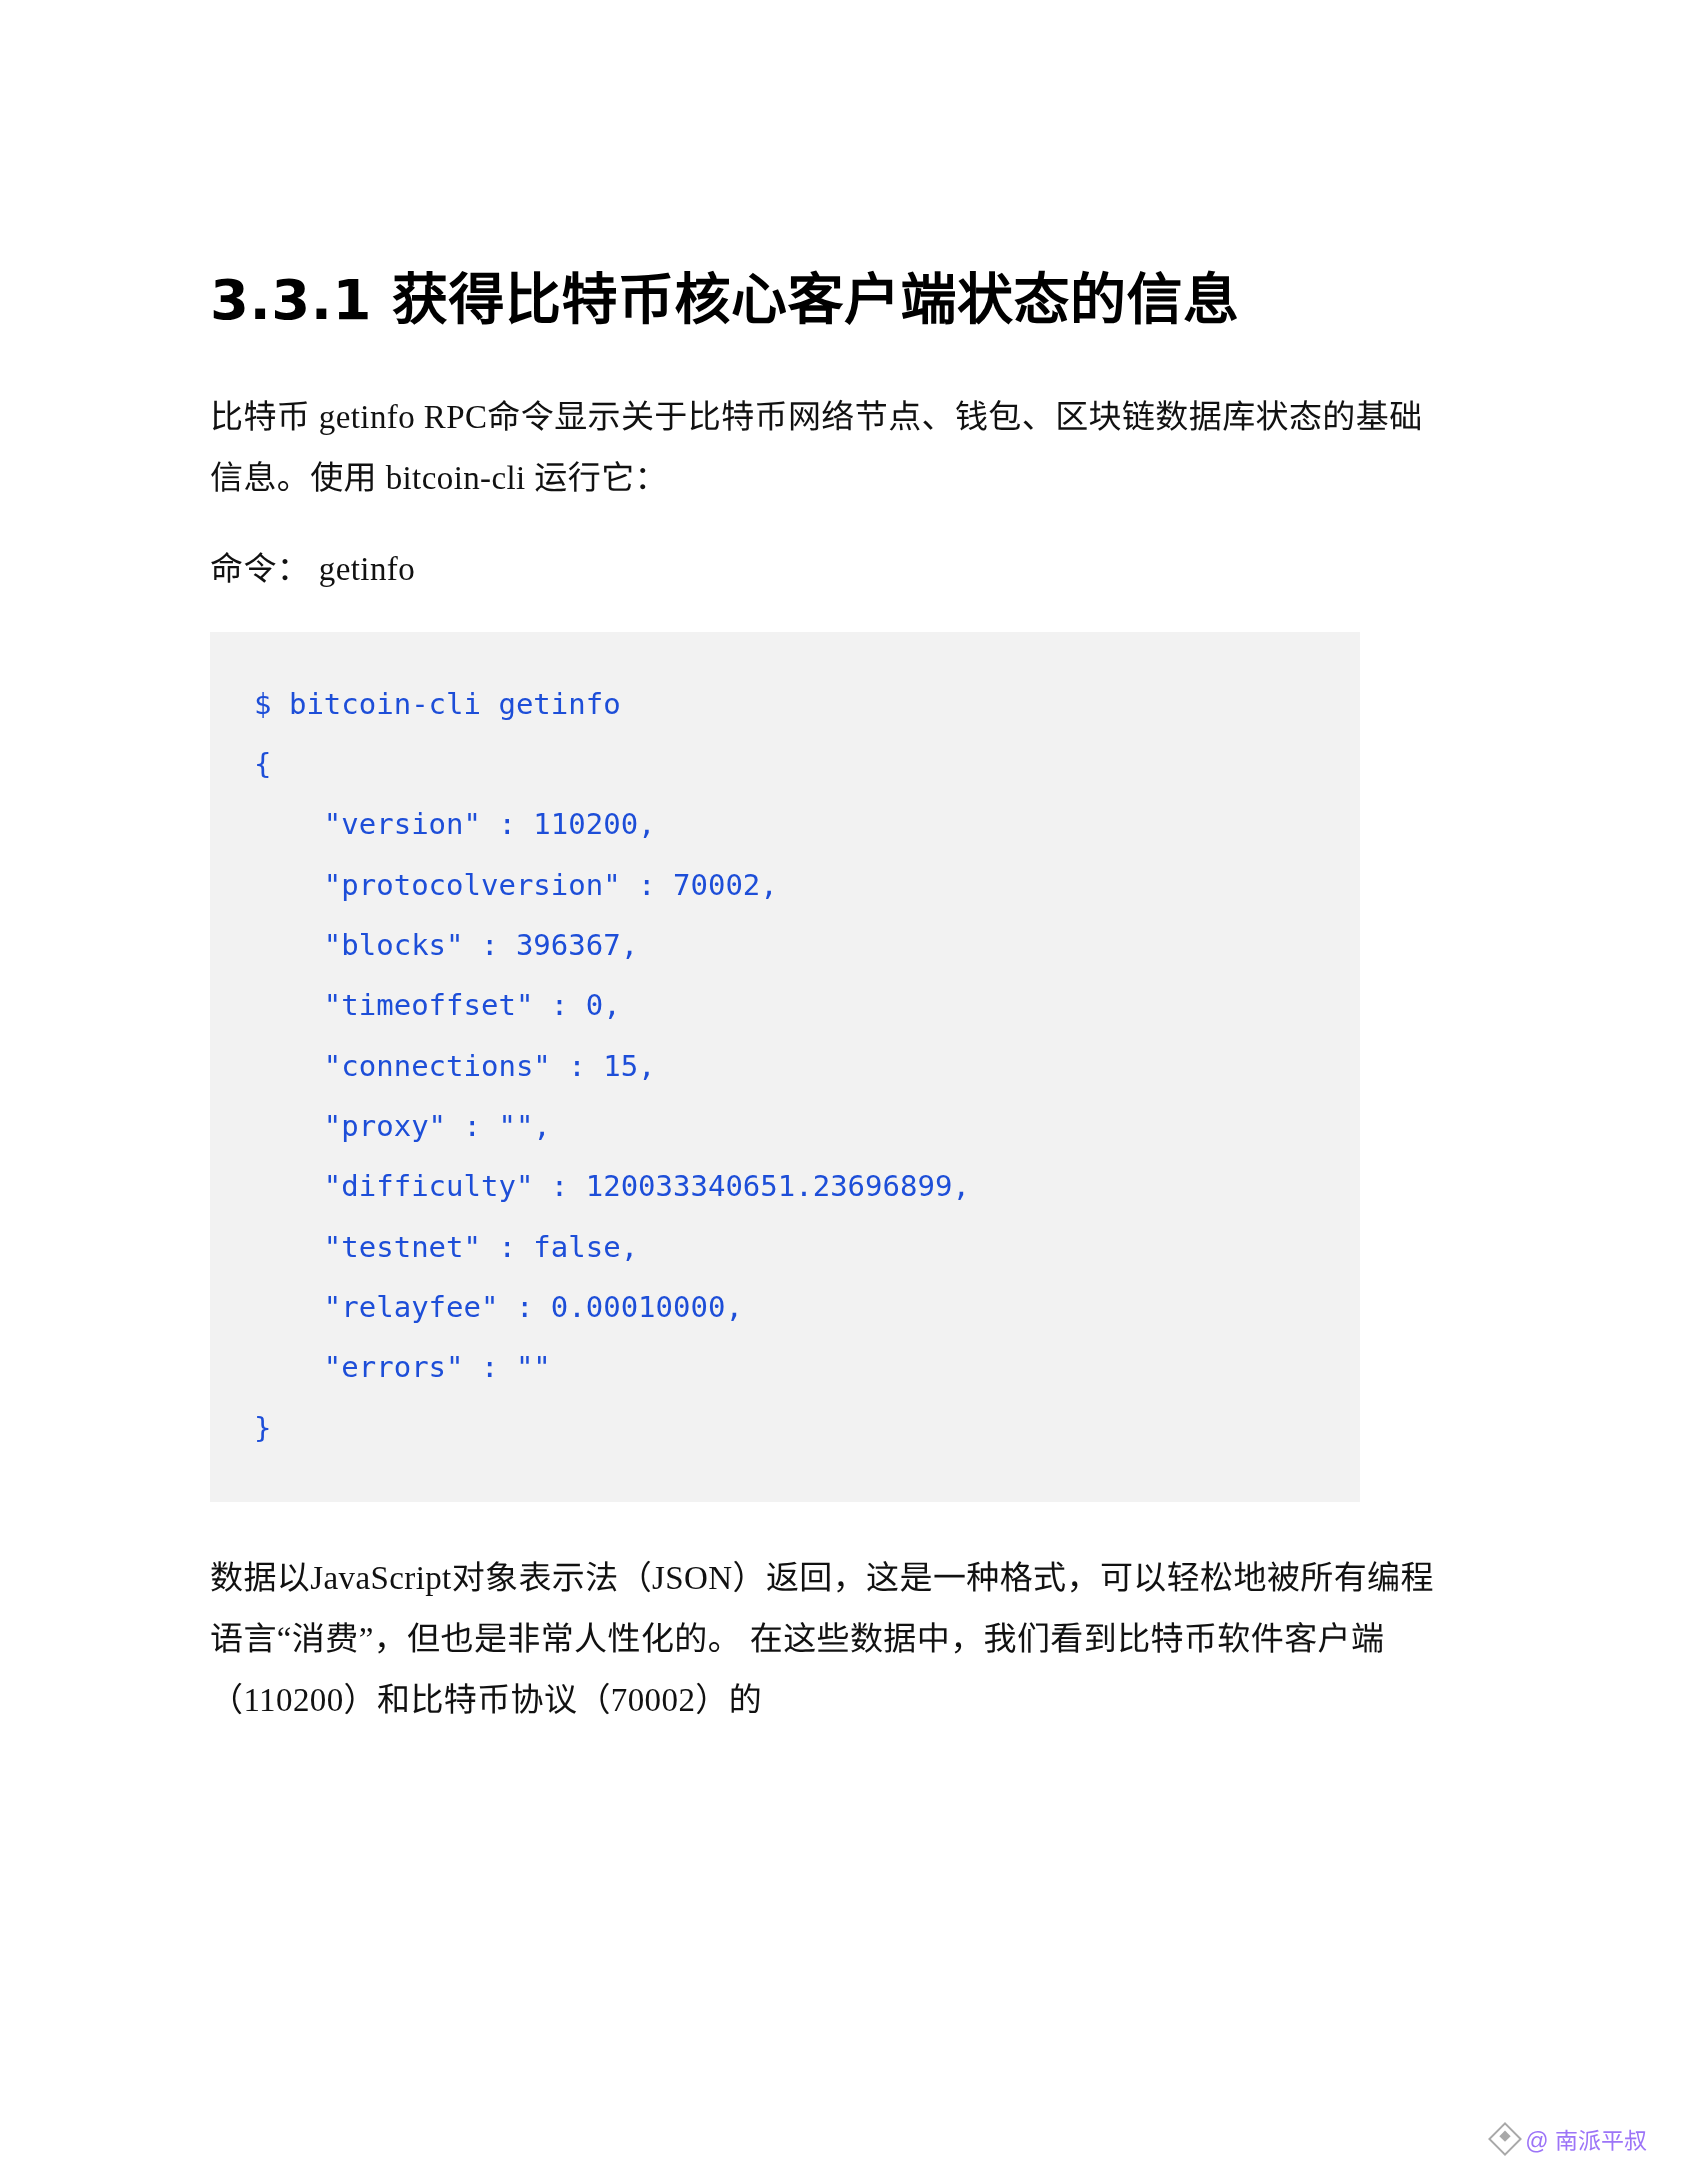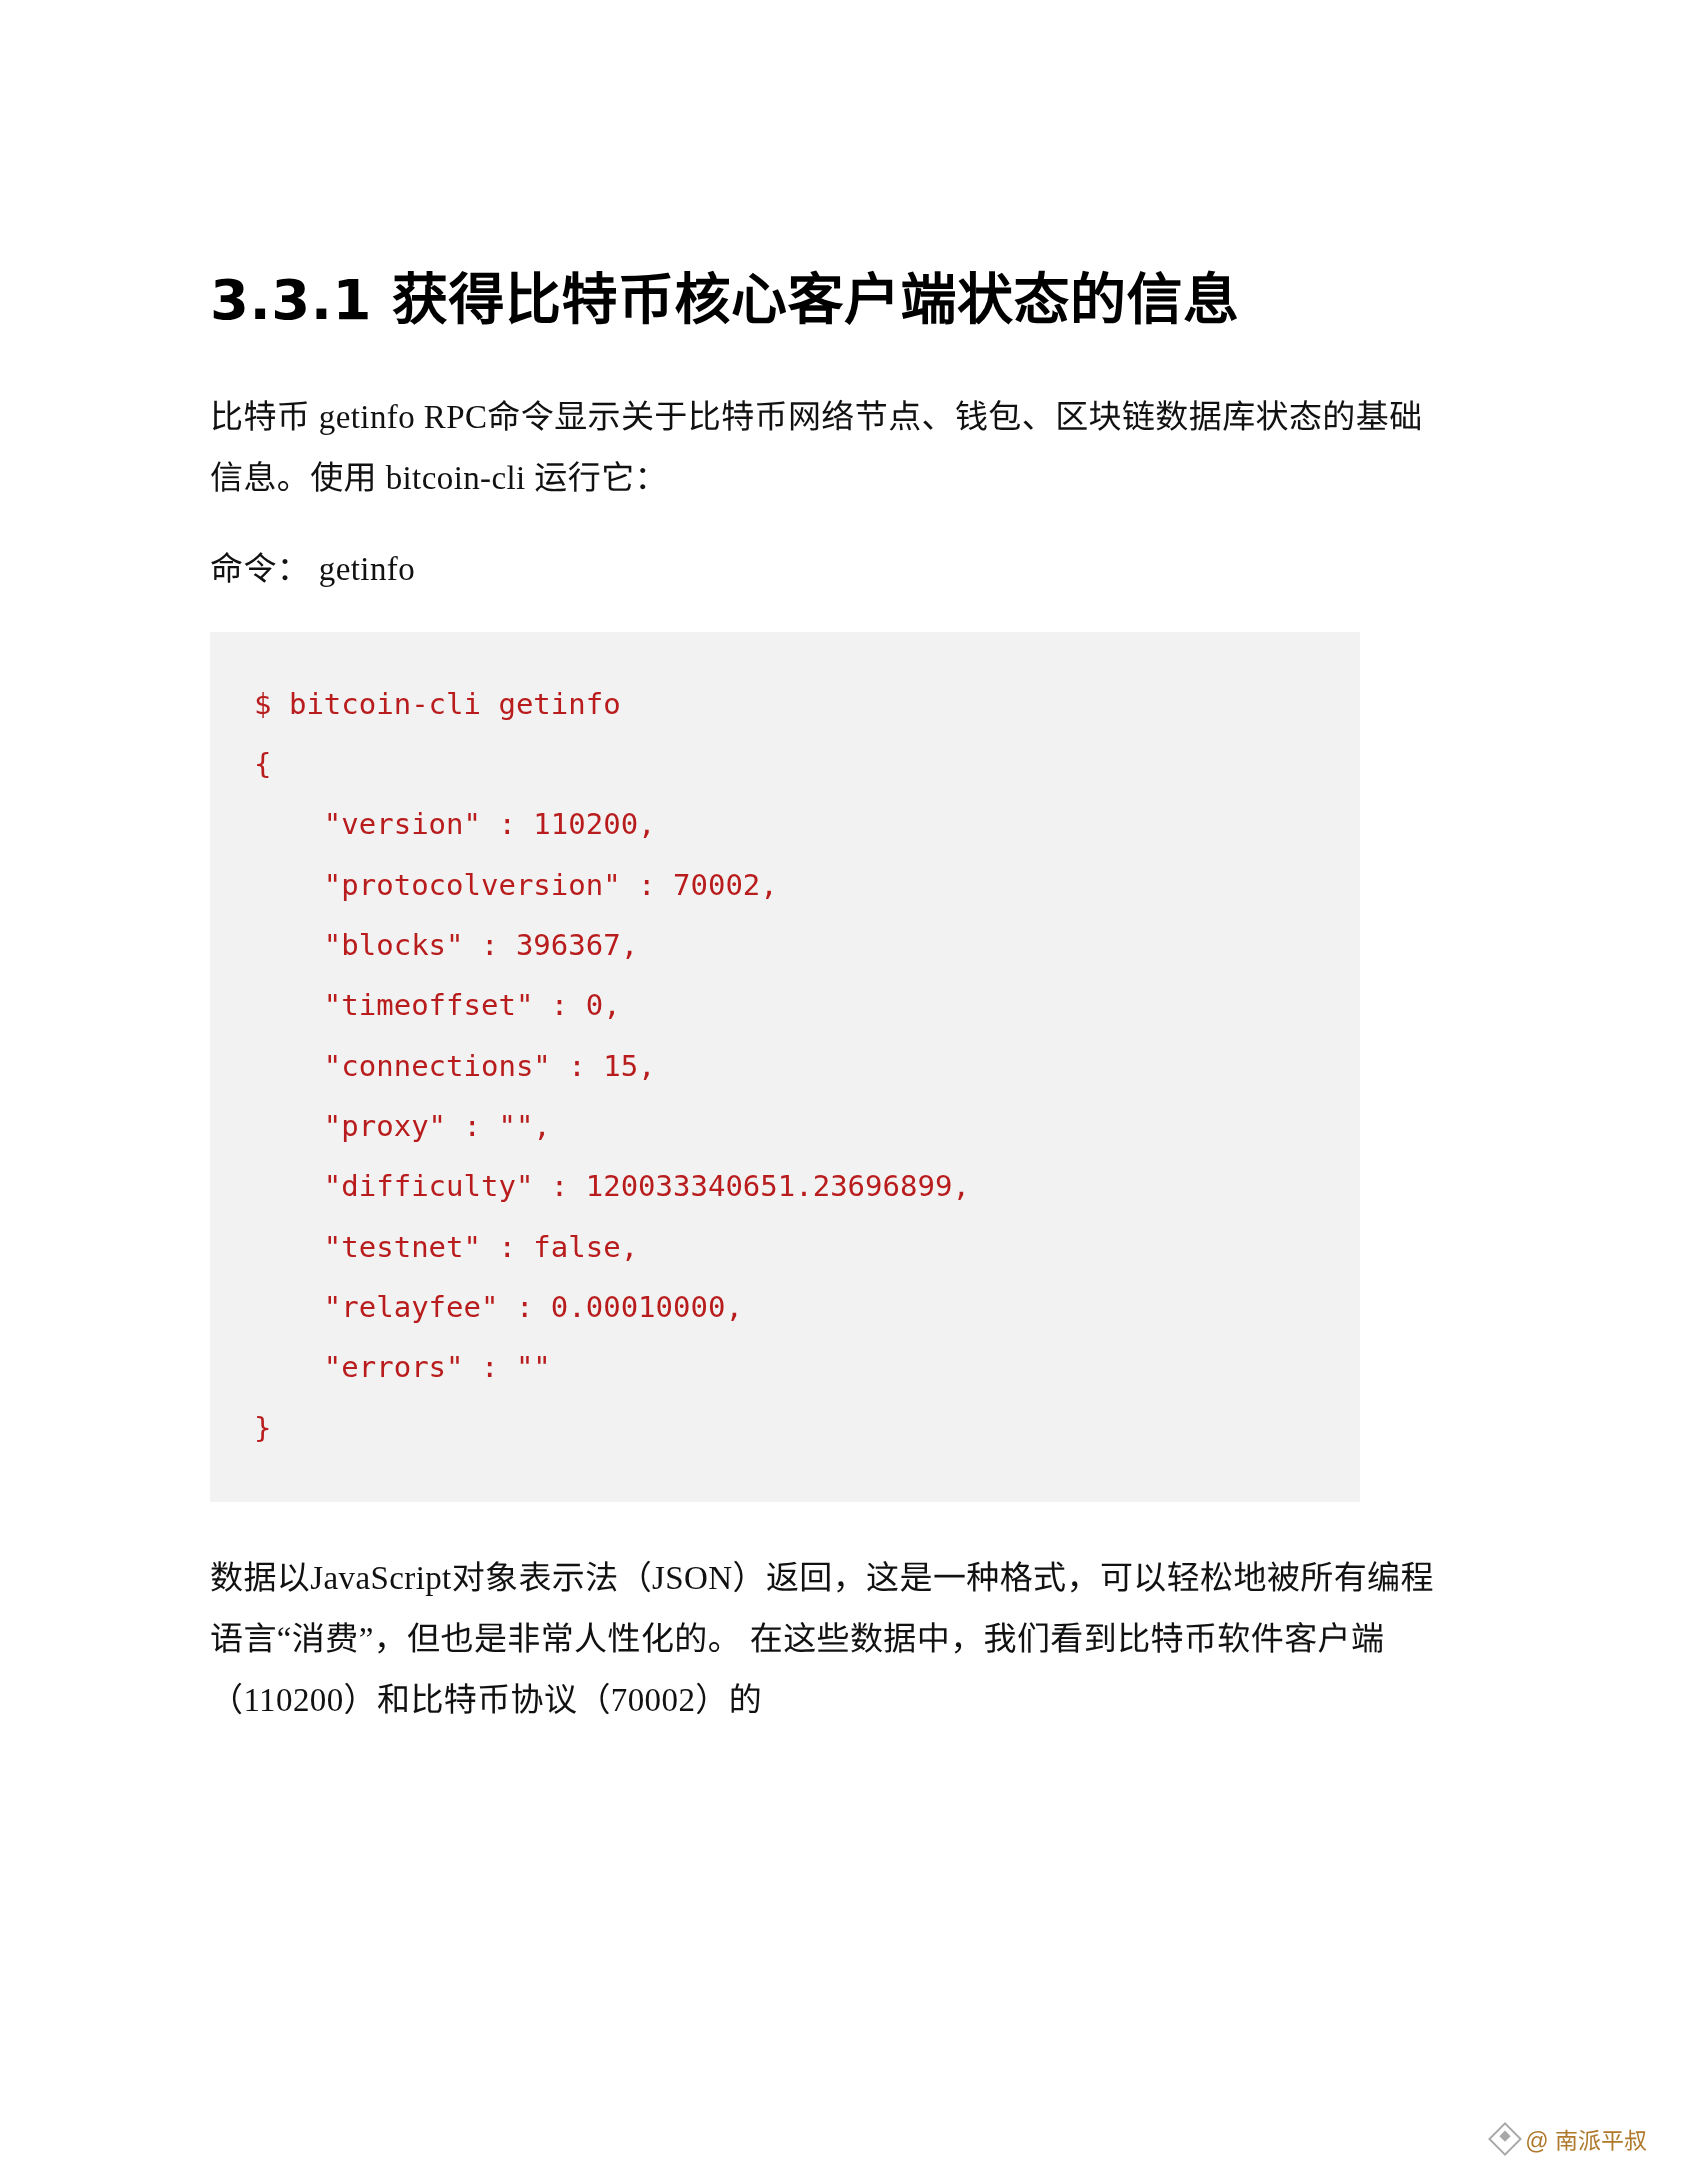--- a/index.html
+++ b/index.html
@@ -58,36 +58,36 @@
     padding: 42px 44px 44px 44px;
     width: 1150px;
     box-sizing: border-box;
   }
 
   .codeblock pre {
     margin: 0;
     font-family: "DejaVu Sans Mono", monospace;
     font-size: 29px;
     line-height: 2.08;
-    color: #b91c1c;
+    color: #1d4ed8;
     white-space: pre;
   }
 
   .body-after {
     margin-top: 42px;
   }
 
   .watermark {
     position: absolute;
     right: 36px;
     bottom: 22px;
     display: flex;
     align-items: center;
     gap: 8px;
-    color: #a16207;
+    color: #8b5cf6;
     font-family: "Liberation Sans", sans-serif;
     font-size: 23px;
     opacity: 0.85;
     margin-top: 26px;
   }
   .watermark .diamond {
     display: inline-block;
     width: 20px;
     height: 20px;
     border: 2px solid #9a9a9a;

